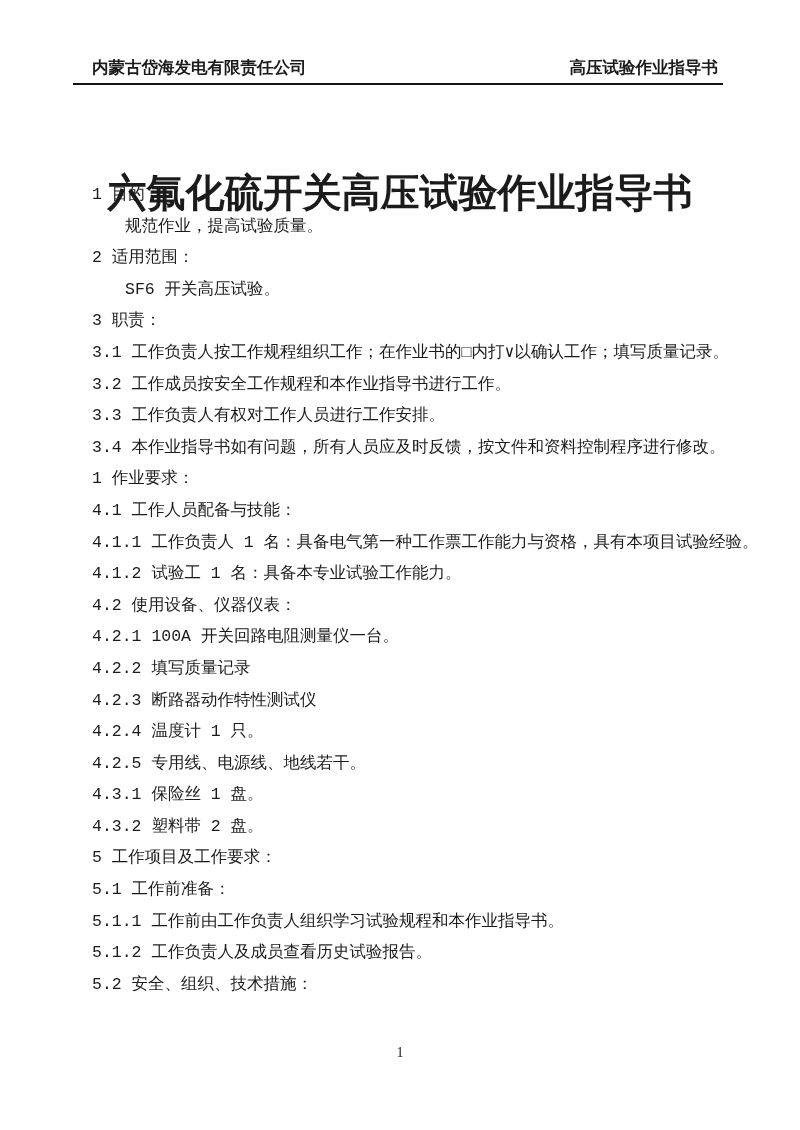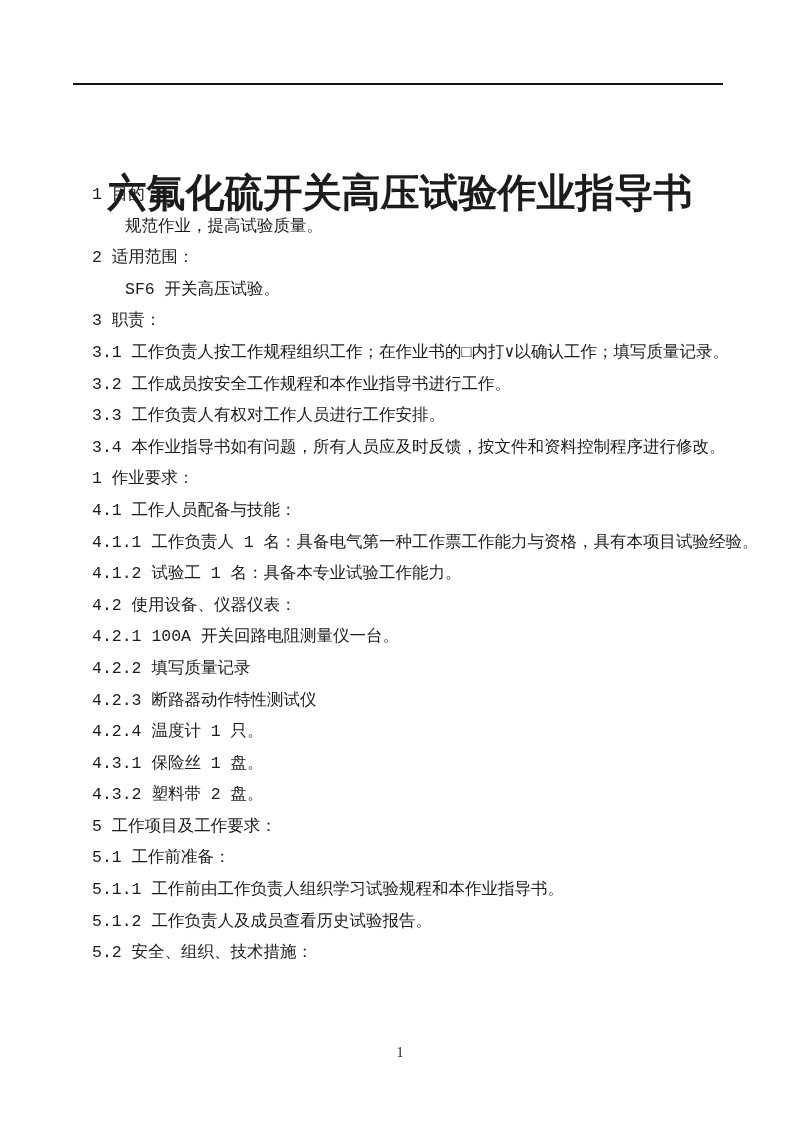--- a/index.html
+++ b/index.html
@@ -49,20 +49,24 @@
     position: absolute; top: 1045px; left: 0; width: 800px;
     text-align: center;
     font-size: 14px;
   }
 </style>
 </head>
 <body>
 
 <div class="page">
 
+  <div class="header">
+    <span>内蒙古岱海发电有限责任公司</span>
+    <span>高压试验作业指导书</span>
+  </div>
 
   <div class="header-rule"></div>
 
   <h1 class="doc-title">六氟化硫开关高压试验作业指导书</h1>
 
   <div class="doc-body">
       <div class="doc-line">1 目的：</div>
       <div class="doc-line indent">规范作业，提高试验质量。</div>
       <div class="doc-line">2 适用范围：</div>
       <div class="doc-line indent">SF6 开关高压试验。</div>
@@ -73,20 +77,21 @@
       <div class="doc-line">3.4 本作业指导书如有问题，所有人员应及时反馈，按文件和资料控制程序进行修改。</div>
       <div class="doc-line">1 作业要求：</div>
       <div class="doc-line">4.1 工作人员配备与技能：</div>
       <div class="doc-line">4.1.1 工作负责人 1 名：具备电气第一种工作票工作能力与资格，具有本项目试验经验。</div>
       <div class="doc-line">4.1.2 试验工 1 名：具备本专业试验工作能力。</div>
       <div class="doc-line">4.2 使用设备、仪器仪表：</div>
       <div class="doc-line">4.2.1 100A 开关回路电阻测量仪一台。</div>
       <div class="doc-line">4.2.2 填写质量记录</div>
       <div class="doc-line">4.2.3 断路器动作特性测试仪</div>
       <div class="doc-line">4.2.4 温度计 1 只。</div>
+      <div class="doc-line">4.2.5 专用线、电源线、地线若干。</div>
       <div class="doc-line">4.3.1 保险丝 1 盘。</div>
       <div class="doc-line">4.3.2 塑料带 2 盘。</div>
       <div class="doc-line">5 工作项目及工作要求：</div>
       <div class="doc-line">5.1 工作前准备：</div>
       <div class="doc-line">5.1.1 工作前由工作负责人组织学习试验规程和本作业指导书。</div>
       <div class="doc-line">5.1.2 工作负责人及成员查看历史试验报告。</div>
       <div class="doc-line">5.2 安全、组织、技术措施：</div>
     </div>
 
   <div class="page-footer">1</div>

